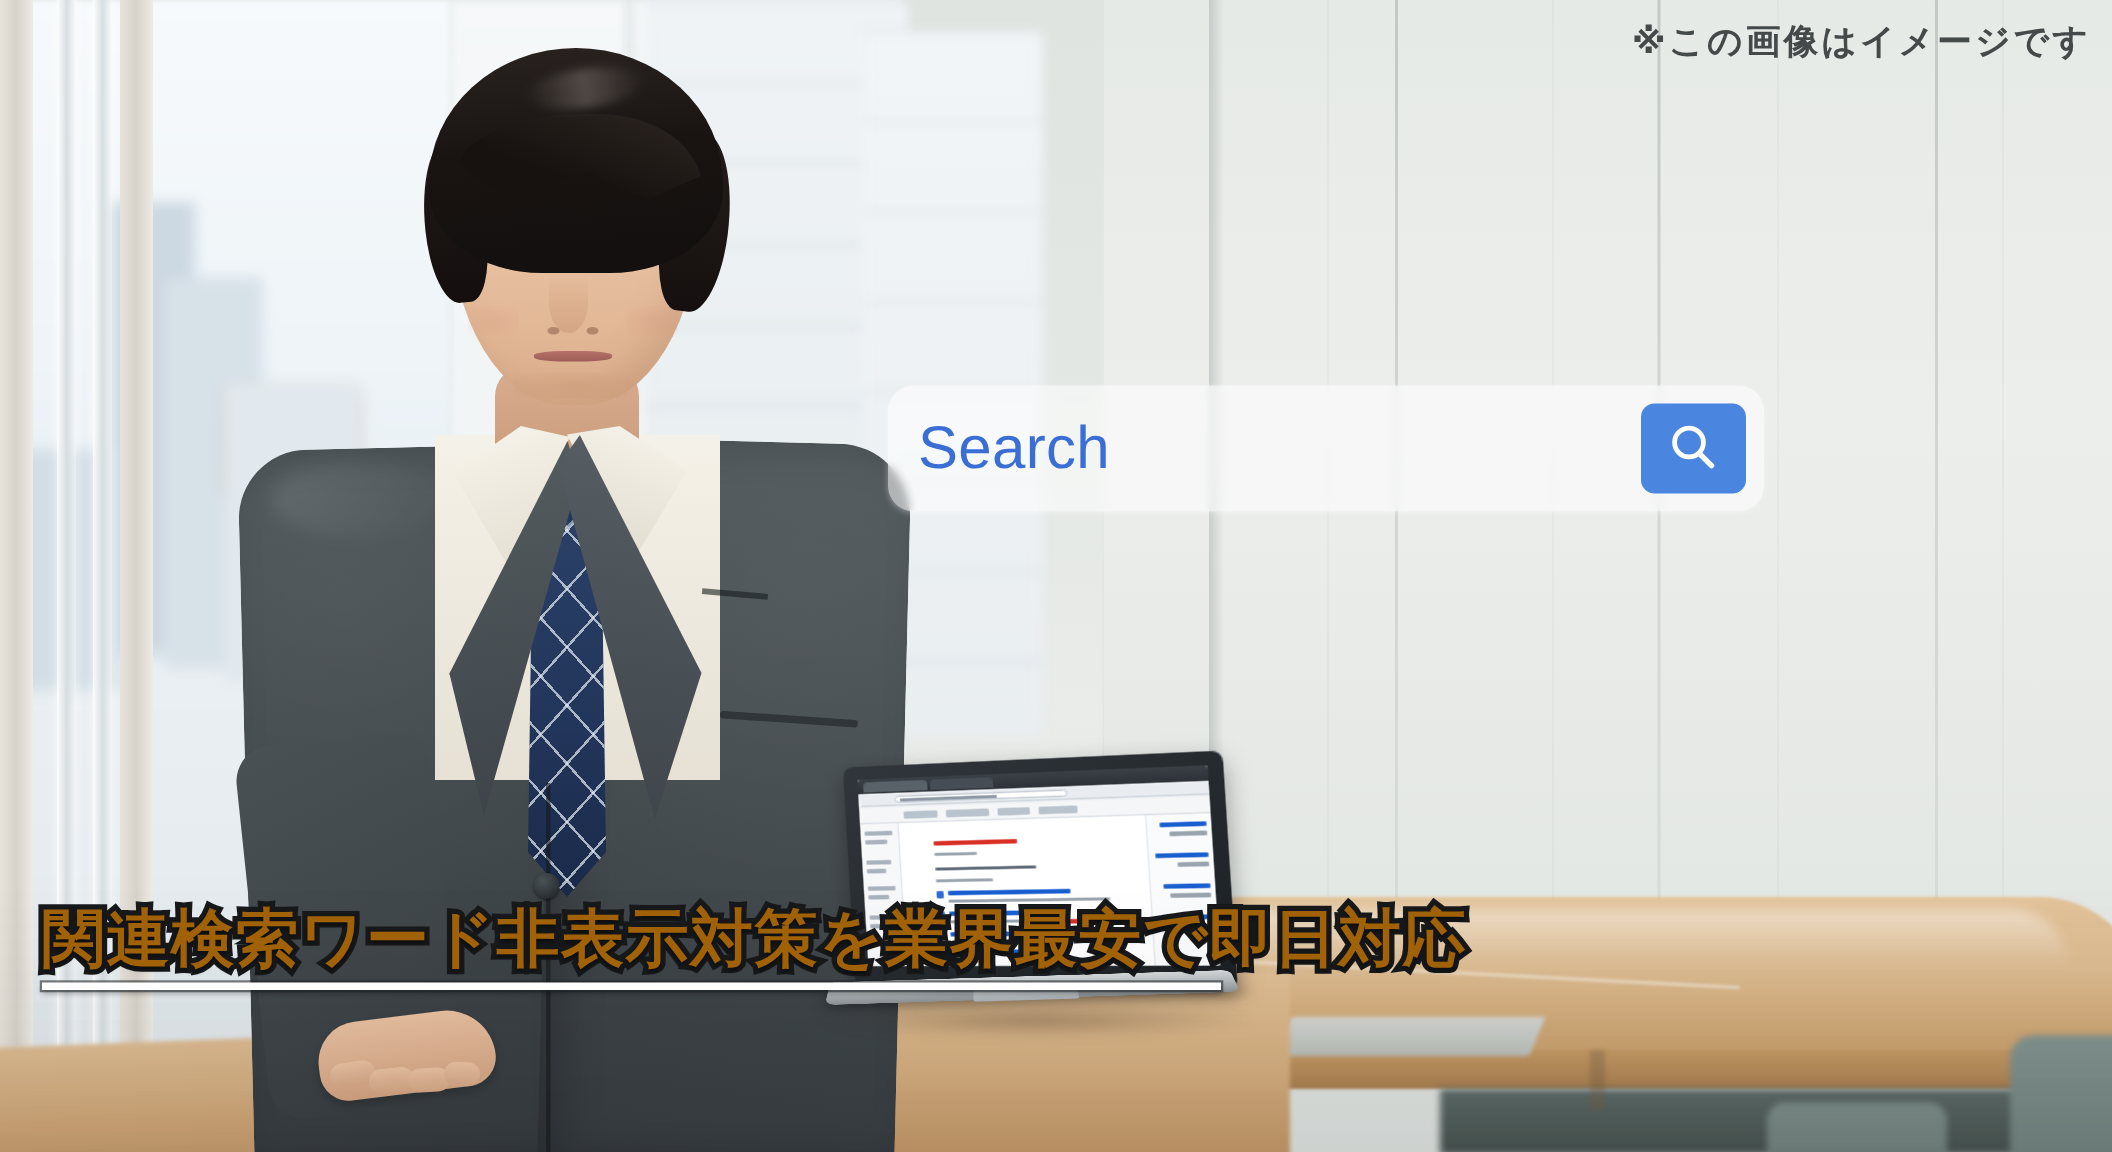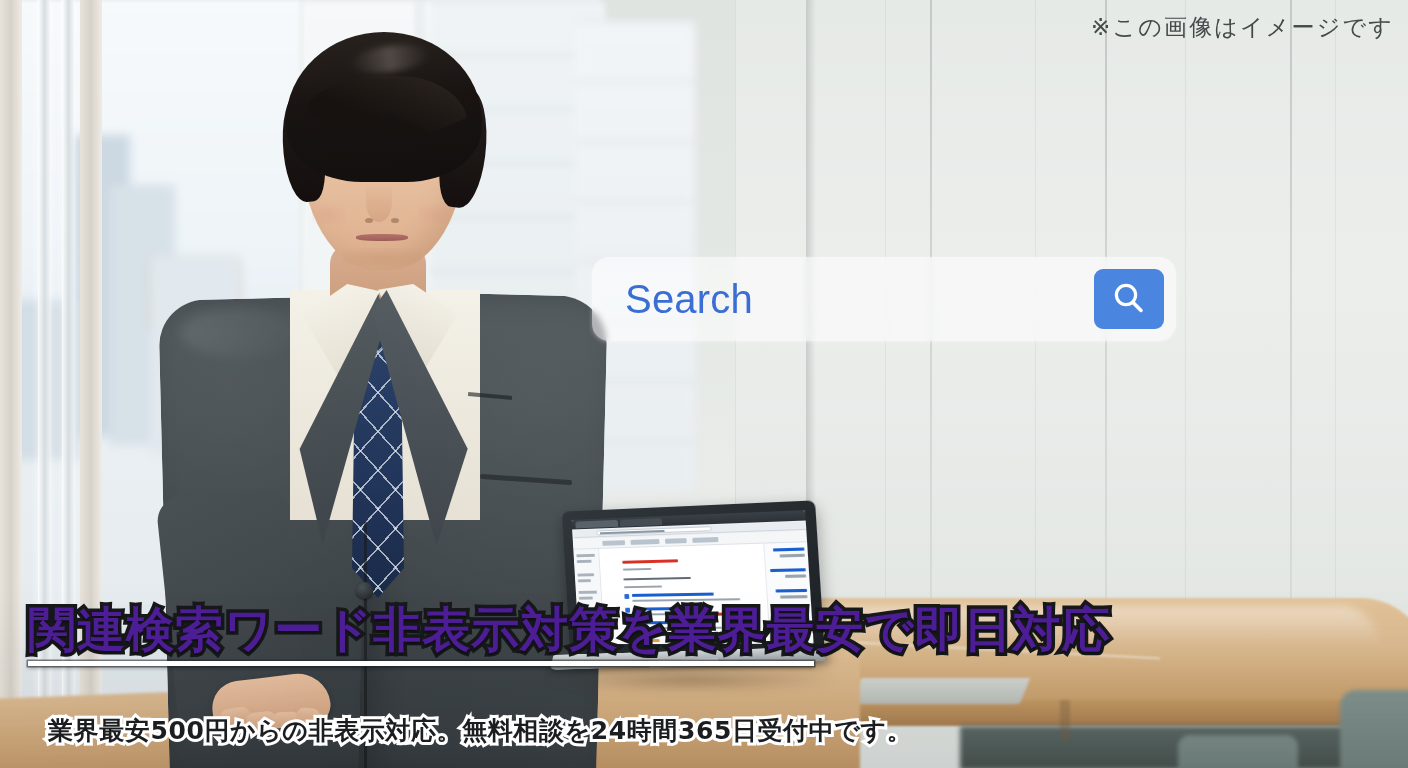--- a/index.html
+++ b/index.html
@@ -398,44 +398,44 @@
   .searchbar {
     position:absolute; left:592px; top:257px; width:584px; height:84px;
     background:rgba(255,255,255,0.55);
     border-radius:17px;
     backdrop-filter:blur(3px);
     box-shadow:0 1px 4px rgba(255,255,255,.35);
     display:flex; align-items:center;
   }
   .search-text {
     font-size:40px; color:#3a6ed5; font-weight:400;
-    margin-left:33px; letter-spacing:.2px;
+    margin-left:20px; letter-spacing:.2px;
     font-family:"Liberation Sans","DejaVu Sans",sans-serif;
     user-select:none;
   }
   .search-btn {
     position:absolute; right:12px; top:12px;
     width:70px; height:60px;
     background:#4a85e0; border-radius:9px;
     display:flex; align-items:center; justify-content:center;
     cursor:pointer;
   }
 
   
   .note-top {
     position:absolute; right:14px; top:12px;
-    font-size:23px; font-weight:400; color:#44494a;
+    font-size:23px; font-weight:700; color:#44494a;
     letter-spacing:2.2px;
     font-family:"DejaVu Sans","Liberation Sans",sans-serif;
     text-align:right;
   }
 
   .headline-wrap { position:absolute; left:28px; top:604px; width:800px; }
   .headline {
-    font-size:48px; font-weight:700; color:#4c1d95;
+    font-size:42px; font-weight:700; color:#a16207;
     letter-spacing:1px; line-height:1.05; white-space:nowrap;
     font-family:"DejaVu Sans","Liberation Sans",sans-serif;
     -webkit-text-stroke:7px #16181a;
     paint-order:stroke fill;
     text-shadow:0 2px 3px rgba(0,0,0,.45);
   }
   .headline-rule {
     margin-top:7px; height:5px; width:786px;
     background:#ffffff;
     box-shadow:0 0 0 1.5px rgba(30,34,38,.55), 0 2px 4px rgba(0,0,0,.35);
@@ -631,15 +631,14 @@
         <line x1="22.8" y1="22.2" x2="31" y2="30.4" stroke="#ffffff" stroke-width="3.6" stroke-linecap="round"></line>
       </svg>
     </div>
   </div>
 
   <div class="headline-wrap">
     <div class="headline">関連検索ワード非表示対策を業界最安で即日対応</div>
     <div class="headline-rule"></div>
   </div>
 
-  <div class="subline l2">業界最安500円からの非表示対応。無料相談を24時間365日受付中です。</div>
 
 </div>
 
 </body></html>

